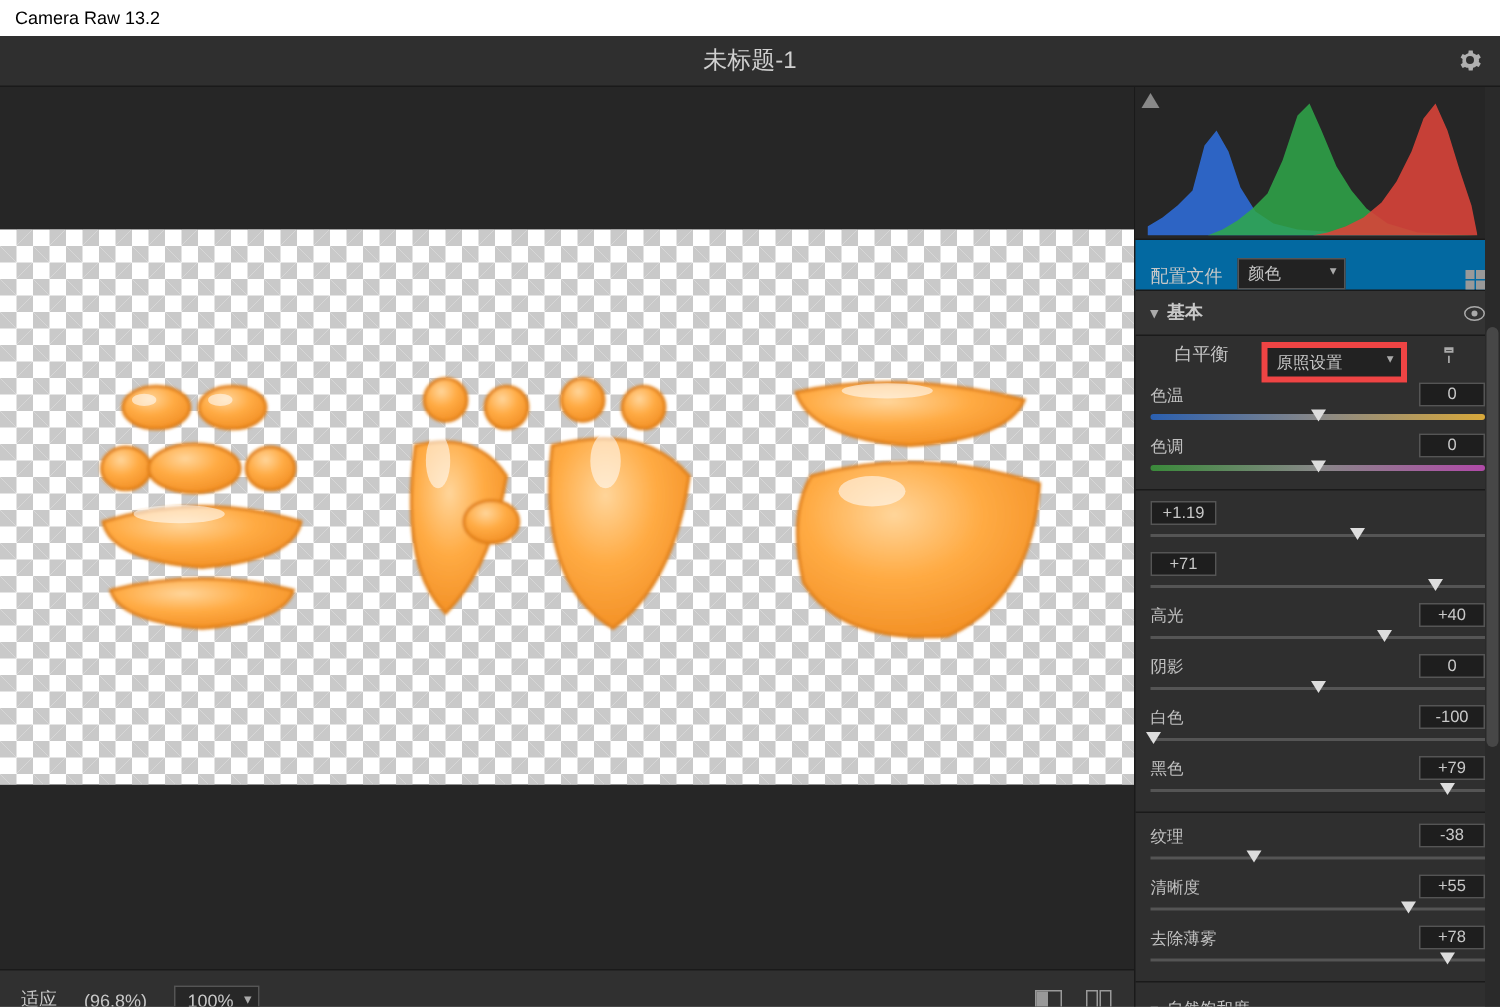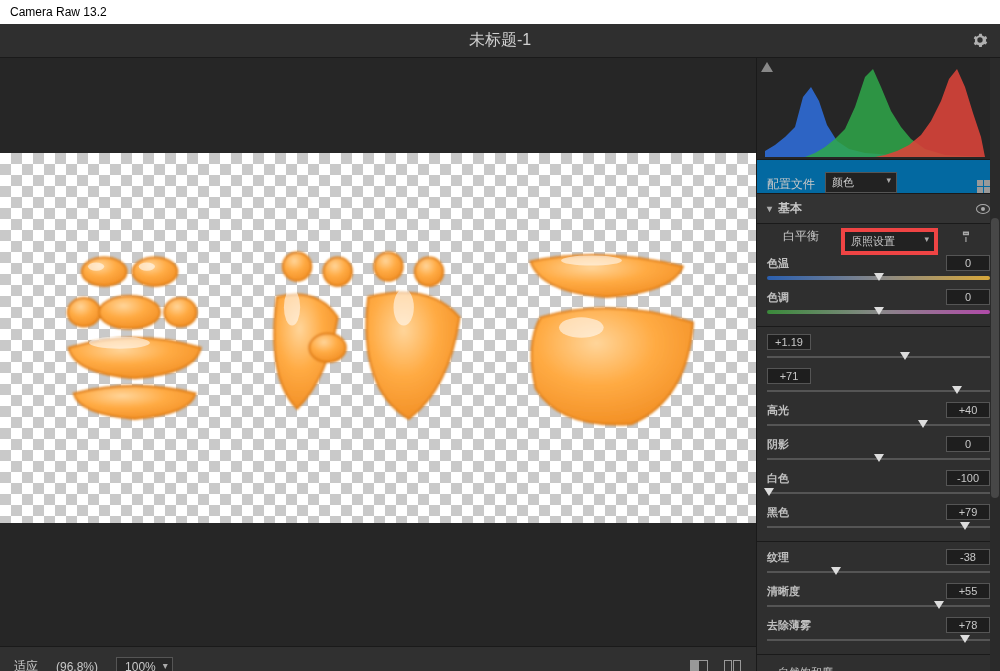--- a/index.html
+++ b/index.html
@@ -55,21 +55,21 @@
 .section-hdr .eye { margin-left:auto; width:14px; height:10px; border:1px solid #aaa; border-radius:60%; position:relative; }
 .section-hdr .eye:after { content:""; position:absolute; left:4px; top:2px; width:4px;height:4px;background:#aaa;border-radius:50%; }
 .wb-row { display:flex; align-items:flex-start; padding:4px 26px; gap:22px; height:28px; }
 .wb-row .sel { background:#222; border:4px solid #ef4444; padding:2px 18px 2px 6px; font-size:11px; position:relative; flex:1; }
 .wb-row .sel:after { content:"▾"; position:absolute; right:5px; top:2px; font-size:9px; color:#aaa; }
 .eyedrop { width:14px; transform:rotate(-45deg); display:inline-block; }
 .eyedrop svg { width:14px; height:14px; stroke:#aaa; fill:none; }
 .slider-row { padding:2px 10px 6px 10px; }
 .slider-row.tight { padding-bottom:4px; }
 .sr-top { display:flex; align-items:center; height:18px; }
-.sr-top .lbl { flex:1; font-size:11px; color:#c0c0c0;font-weight:bold; }
+.sr-top .lbl { flex:1; font-size:11px; color:#c0c0c0; }
 .sr-top .val { background:#1e1e1e; border:1px solid #555; width:44px; text-align:center; font-size:11px; padding:1px 0; }
 .sr-track { position:relative; height:8px; margin-top:2px; }
 .track-line { position:absolute; left:0; right:0; top:3px; height:2px; background:#555; }
 .track-grad-temp { position:absolute; left:0; right:0; top:2px; height:4px; background:linear-gradient(to right,#2a5fb0,#888,#d8a83a); border-radius:2px;}
 .track-grad-tint { position:absolute; left:0; right:0; top:2px; height:4px; background:linear-gradient(to right,#3a8a3a,#888,#b04aa8); border-radius:2px;}
 .thumb { position:absolute; top:-1px; width:0;height:0; border-left:5px solid transparent; border-right:5px solid transparent; border-top:8px solid #ddd; transform:translateX(-5px); }
 .divider { height:1px; background:#1a1a1a; margin:4px 0; }
 .nat-row { padding:6px 10px; display:flex; align-items:center; font-size:11px; }
 .nat-row .chev { font-size:10px; margin-right:6px; }
 </style>

